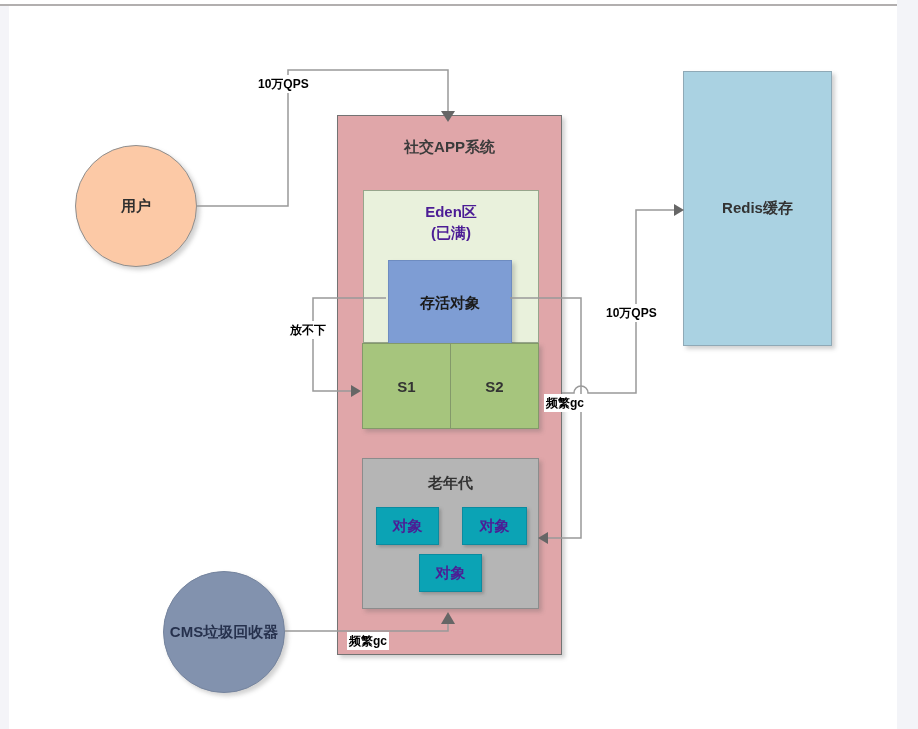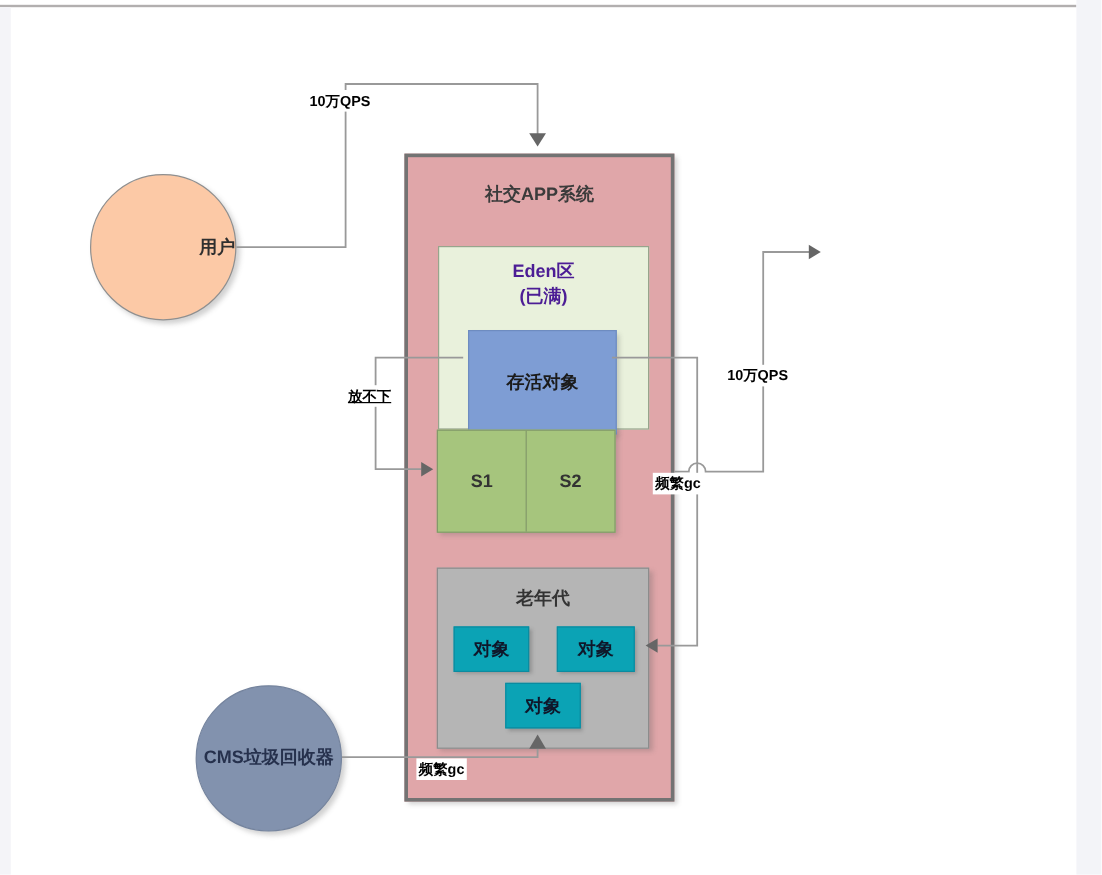--- a/index.html
+++ b/index.html
@@ -12,34 +12,34 @@
   .gutter-left{position:absolute;left:0;top:6px;width:9px;height:723px;background:#f4f4f8;}
   .gutter-right{position:absolute;left:897px;top:0;width:21px;height:729px;background:#f3f4f8;}
 
   .node{position:absolute;box-sizing:border-box;}
   .shadow{box-shadow:3px 3px 4px rgba(90,90,90,0.28);}
 
   
   .user-circle{
     left:75px;top:145px;width:122px;height:122px;border-radius:50%;
     background:#fcc9a6;border:1px solid #8f8f8f;
-    display:flex;align-items:center;justify-content:flex-end;
+    display:flex;align-items:center;justify-content:center;
     font-size:15px;font-weight:bold;color:#2f2f2f;
   }
   
   .cms-circle{
     left:163px;top:571px;width:122px;height:122px;border-radius:50%;
     background:#8292ae;border:1px solid #75849e;
     display:flex;flex-direction:row;align-items:center;justify-content:center;
     font-size:15px;font-weight:bold;color:#26314d;line-height:20px;text-align:center;
   }
   
   .app-box{
-    left:337px;top:128px;width:225px;height:540px;
-    background:#e0a6a9;border:3px solid #737373;
+    left:337px;top:115px;width:225px;height:540px;
+    background:#e0a6a9;border:1px solid #737373;
   }
   .app-title{
     position:absolute;left:0;top:22px;width:100%;text-align:center;
     font-size:15px;font-weight:bold;color:#3b3b3b;
   }
   
   .eden-box{
     position:absolute;left:25px;top:74px;width:176px;height:153px;
     background:#e9f1dc;border:1px solid #97a58c;box-sizing:border-box;
   }
@@ -48,41 +48,41 @@
     font-size:15px;font-weight:bold;color:#4c1d95;line-height:21px;
   }
   .alive-box{
     position:absolute;left:24px;top:69px;width:124px;height:87px;
     background:#7e9dd4;border:1px solid #6e8cc0;box-sizing:border-box;
     display:flex;align-items:center;justify-content:center;
     font-size:15px;font-weight:bold;color:#1b1b1b;
   }
   
   .s-row{
-    position:absolute;left:24px;top:227px;width:149px;height:86px;
+    position:absolute;left:24px;top:227px;width:177px;height:86px;
     background:#a6c57d;border:1px solid #83996a;box-sizing:border-box;display:flex;
   }
   .s-cell{
     flex:1;display:flex;align-items:center;justify-content:center;
     font-size:15px;font-weight:bold;color:#333;
   }
   .s-cell.first{border-right:1px solid #83996a;}
   
   .old-box{
     position:absolute;left:24px;top:342px;width:177px;height:151px;
     background:#b5b5b5;border:1px solid #8c8c8c;box-sizing:border-box;
   }
   .old-title{
     position:absolute;left:0;top:15px;width:100%;text-align:center;
     font-size:15px;font-weight:bold;color:#333;
   }
   .obj-box{
     position:absolute;width:63px;height:38px;background:#0ba3b5;border:1px solid #0b8ba0;
     box-sizing:border-box;display:flex;align-items:center;justify-content:center;
-    font-size:15px;font-weight:bold;color:#0f172a;
+    font-size:15px;font-weight:bold;color:#4c1d95;
     box-shadow:2px 2px 3px rgba(80,80,80,0.35);
   }
   .obj-1{left:13px;top:48px;}
   .obj-2{left:99px;top:48px;width:65px;}
   .obj-3{left:56px;top:95px;}
   
   .redis-box{
     left:683px;top:71px;width:149px;height:275px;
     background:#aad2e2;border:1px solid #8fa9b6;
     display:flex;align-items:center;justify-content:center;
@@ -92,21 +92,21 @@
   .wires{position:absolute;left:0;top:0;width:918px;height:729px;z-index:5;pointer-events:none;}
   .wires path{fill:none;stroke:#999;stroke-width:1.5;}
   .wires polygon{fill:#666;stroke:none;}
   
   .edge-label{
     position:absolute;z-index:6;background:#ffffff;padding:0 2px;
     font-size:12px;font-weight:bold;color:#000;white-space:nowrap;line-height:18px;
   }
   .lbl-qps-top{left:256px;top:75px;}
   .lbl-qps-right{left:604px;top:304px;}
-  .lbl-overflow{left:288px;top:321px;text-decoration:underline;}
+  .lbl-overflow{left:288px;top:321px;}
   .lbl-promote{left:544px;top:394px;}
   .lbl-gc{left:347px;top:632px;}
 </style>
 </head>
 <body>
 
 <div class="canvas">
   <div class="top-rule"></div>
   <div class="gutter-left"></div>
   <div class="gutter-right"></div>
@@ -139,20 +139,23 @@
     </div>
 
     <div class="old-box shadow">
       <div class="old-title">老年代</div>
       <div class="obj-box obj-1">对象</div>
       <div class="obj-box obj-2">对象</div>
       <div class="obj-box obj-3">对象</div>
     </div>
   </div>
 
+  <div class="node redis-box shadow">
+    <span>Redis缓存</span>
+  </div>
 
   <svg class="wires">
 
     <g>
       <path d="M197,206 H288 V70 H448 V112"></path>
       <polygon points="441,111 455,111 448,122"></polygon>
     </g>
 
     <g>
       <path d="M562,393 H574 A7,7 0 0 1 588,393 H636 V210 H675"></path>

